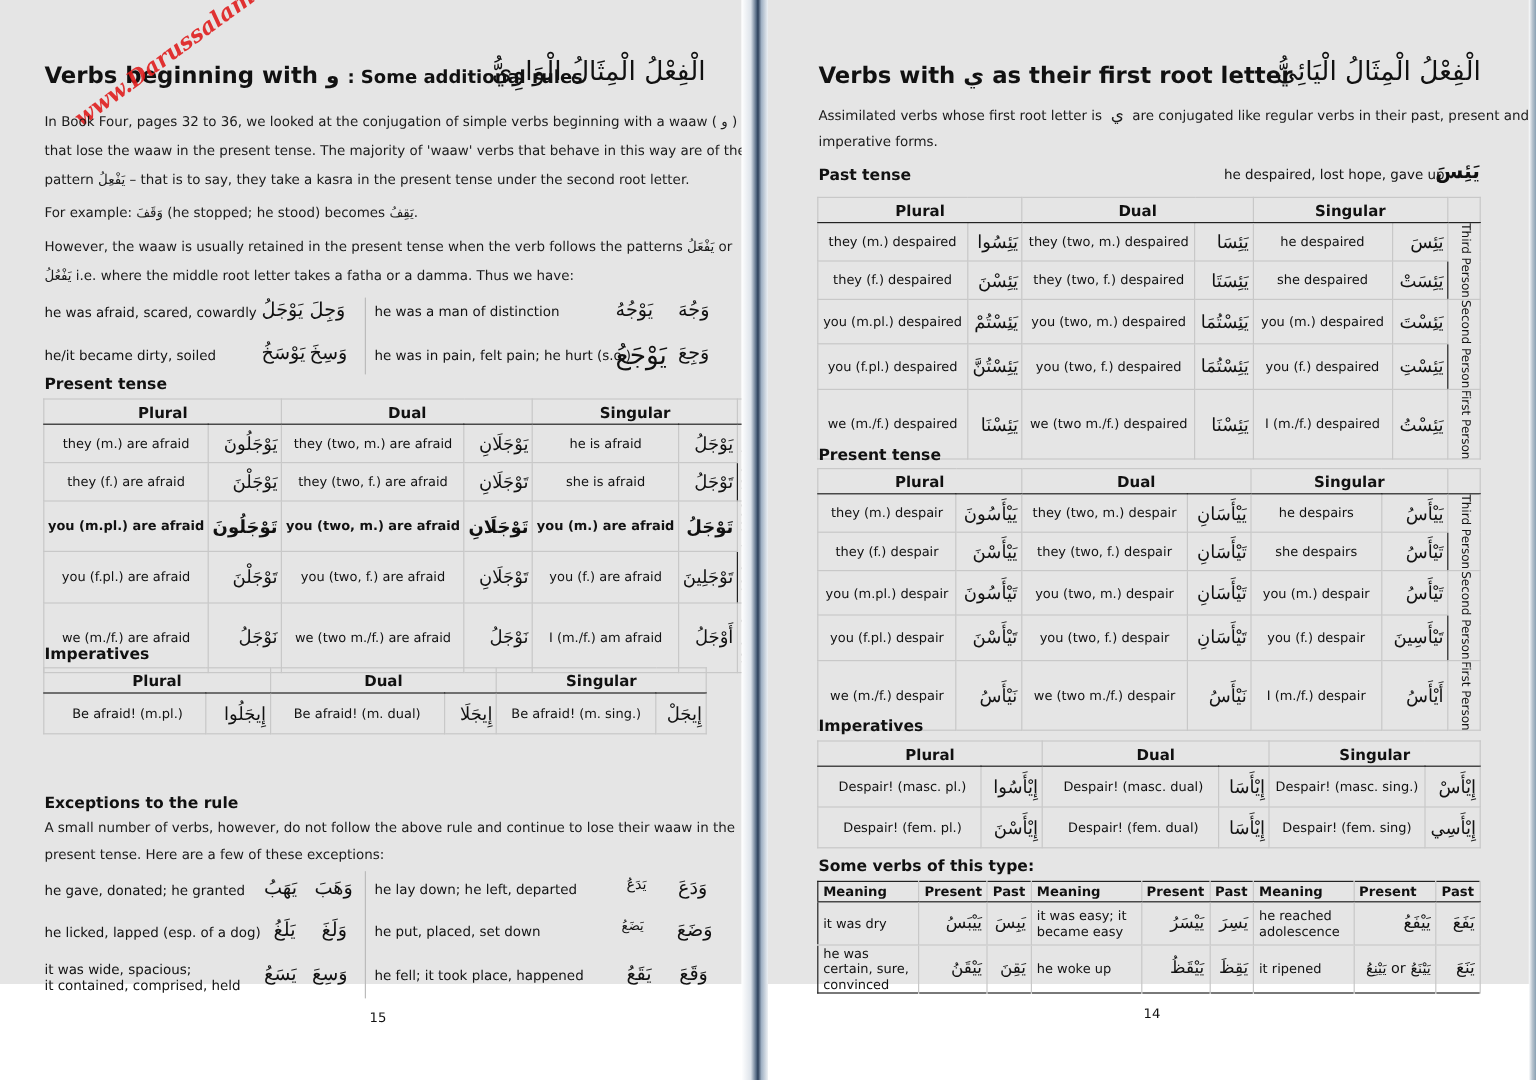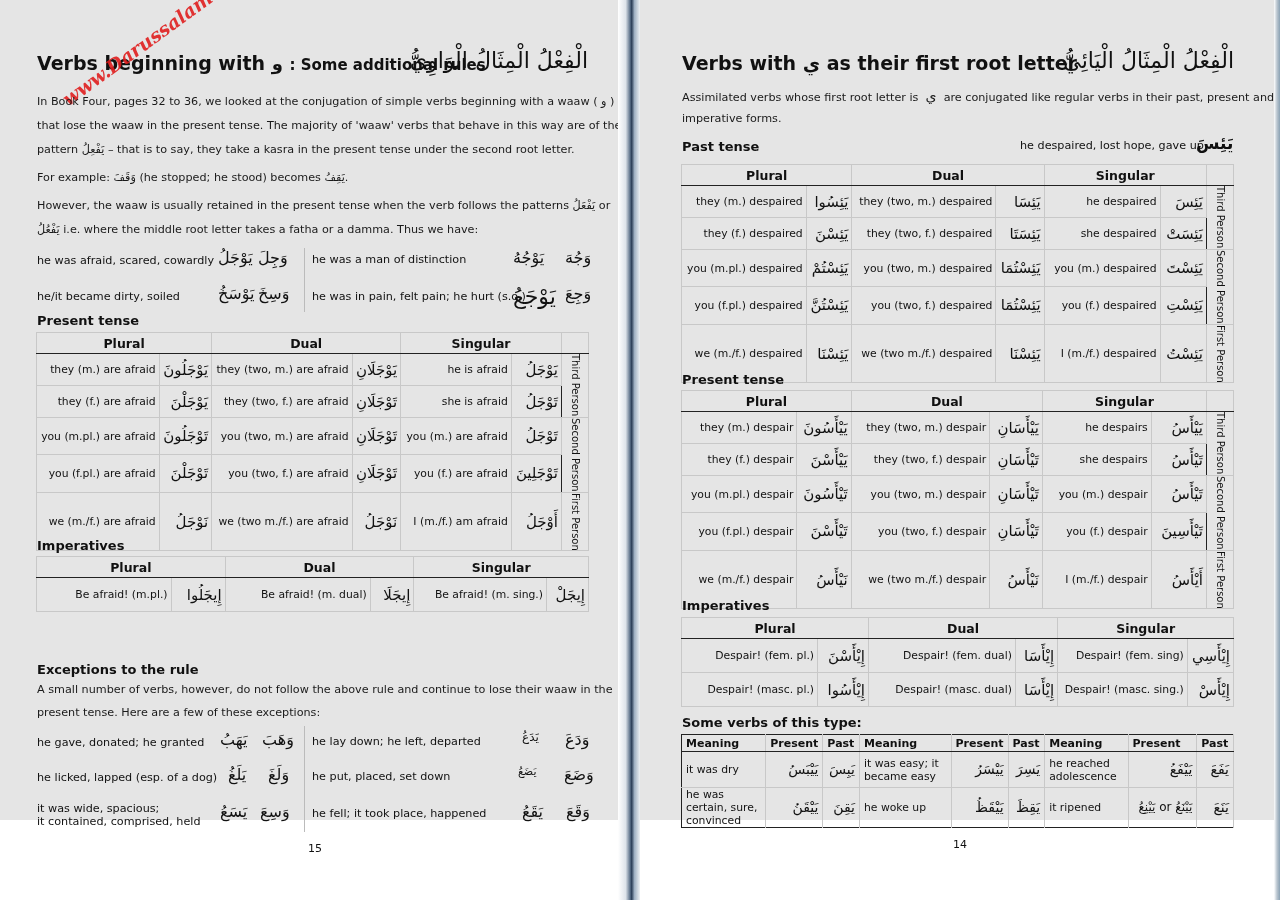--- a/index.html
+++ b/index.html
@@ -16,21 +16,21 @@
   .ar-title{font-size:22px;white-space:nowrap;}
   .p{font-size:11.2px;line-height:24px;color:#1a1a1a;white-space:nowrap;}
   .h2{font-weight:bold;font-size:13px;white-space:nowrap;}
   .watermark{position:absolute;left:58px;top:92px;transform:rotate(-36deg);transform-origin:left top;color:#e01e1e;font-family:"DejaVu Serif",serif;font-style:italic;font-weight:bold;font-size:19px;white-space:nowrap;opacity:0.9;}
   table.conj{position:absolute;border-collapse:collapse;font-size:10.8px;}
   table.conj td,table.conj th{border:1px solid #c8c8c8;padding:0 3px;white-space:nowrap;}
   table.conj{border:1.5px solid #222;}
   table.conj th{font-size:12.5px;font-weight:bold;border-bottom:1.5px solid #222;height:20px;text-align:center;}
   table.conj .grp{border-left:1.5px solid #222;}
   table.conj td.arc{text-align:right;font-size:15px;direction:rtl;}
-  table.conj td.en{text-align:right;}
+  table.conj td.en{text-align:center;}
   table.conj td.person{border-left:1.5px solid #222;width:20px;padding:0;}
   .vert{writing-mode:vertical-rl;font-size:10px;line-height:10px;text-align:center;margin:auto;}
   .divider{position:absolute;width:1px;background:#bbb;}
   .exrow{position:absolute;font-size:11.2px;white-space:nowrap;}
   .pagenum{position:absolute;font-size:11px;}
   table.verbs{position:absolute;border-collapse:collapse;font-size:10.8px;border:1.5px solid #222;}
   table.verbs th{font-size:11px;font-weight:bold;text-align:left;border-bottom:1.5px solid #222;border-right:1px solid #c8c8c8;height:16px;padding:0 4px;}
   table.verbs td{border-right:1px solid #c8c8c8;border-top:1px solid #c8c8c8;padding:0 4px;line-height:13px;}
   table.verbs .grp{border-left:1.5px solid #222;}
   table.verbs td.arc{text-align:right;font-size:14px;direction:rtl;}
@@ -91,21 +91,21 @@
           </td>
     </tr>
     <tr style="height:32px;">
       <td class="en">they (f.) are afraid</td>
       <td class="arc">يَوْجَلْنَ</td>
       <td class="en grp">they (two, f.) are afraid</td>
       <td class="arc">تَوْجَلَانِ</td>
       <td class="en grp">she is afraid</td>
       <td class="arc">تَوْجَلُ</td>
     </tr>
-    <tr style="height:34px;">
+    <tr style="height:34px;font-weight:bold;">
       <td class="en">you (m.pl.) are afraid</td>
       <td class="arc">تَوْجَلُونَ</td>
       <td class="en grp">you (two, m.) are afraid</td>
       <td class="arc">تَوْجَلَانِ</td>
       <td class="en grp">you (m.) are afraid</td>
       <td class="arc">تَوْجَلُ</td>
       <td class="person" rowspan="2">
             <div class="vert">Second Person</div>
           </td>
     </tr>
@@ -323,34 +323,34 @@
 
   <div class="abs h2" style="left:42px;top:598px;">Imperatives</div>
   <table class="conj" style="left:41px;top:617px;width:553px;">
     <tbody>
         <tr>
       <th colspan="2" style="width:186px;">Plural</th>
       <th colspan="2" class="grp" style="width:188px;">Dual</th>
       <th colspan="2" class="grp" style="width:170px;">Singular</th>
     </tr>
     <tr style="height:34px;">
+      <td class="en" style="padding-left:8px;">Despair! (masc. pl.)</td>
+      <td class="arc">إِيْأَسُوا</td>
+      <td class="en grp" style="padding-left:8px;">Despair! (masc. dual)</td>
+      <td class="arc">إِيْأَسَا</td>
+      <td class="en grp">Despair! (masc. sing.)</td>
+      <td class="arc">إِيْأَسْ</td>
+    </tr>
+    <tr style="height:34px;">
       <td class="en" style="padding-left:8px;">Despair! (fem. pl.)</td>
       <td class="arc">إِيْأَسْنَ</td>
       <td class="en grp" style="padding-left:8px;">Despair! (fem. dual)</td>
       <td class="arc">إِيْأَسَا</td>
       <td class="en grp">Despair! (fem. sing)</td>
       <td class="arc">إِيْأَسِي</td>
-    </tr>
-    <tr style="height:34px;">
-      <td class="en" style="padding-left:8px;">Despair! (masc. pl.)</td>
-      <td class="arc">إِيْأَسُوا</td>
-      <td class="en grp" style="padding-left:8px;">Despair! (masc. dual)</td>
-      <td class="arc">إِيْأَسَا</td>
-      <td class="en grp">Despair! (masc. sing.)</td>
-      <td class="arc">إِيْأَسْ</td>
     </tr>
   </tbody>
     </table>
 
   <div class="abs h2" style="left:42px;top:715px;">Some verbs of this type:</div>
   <table class="verbs" style="left:41px;top:734px;width:553px;">
     <tbody>
         <tr>
       <th style="width:86px;">Meaning</th>
       <th style="width:38px;">Present</th>

